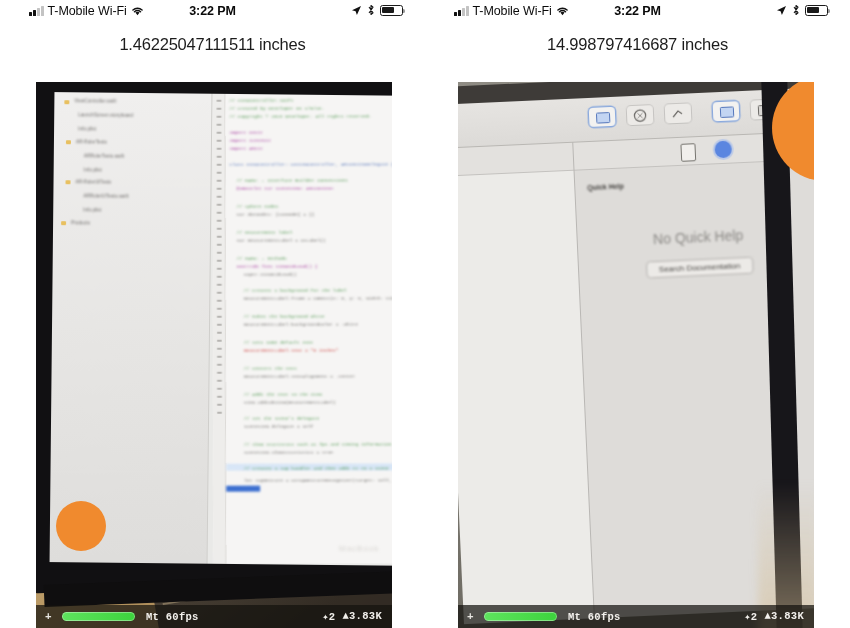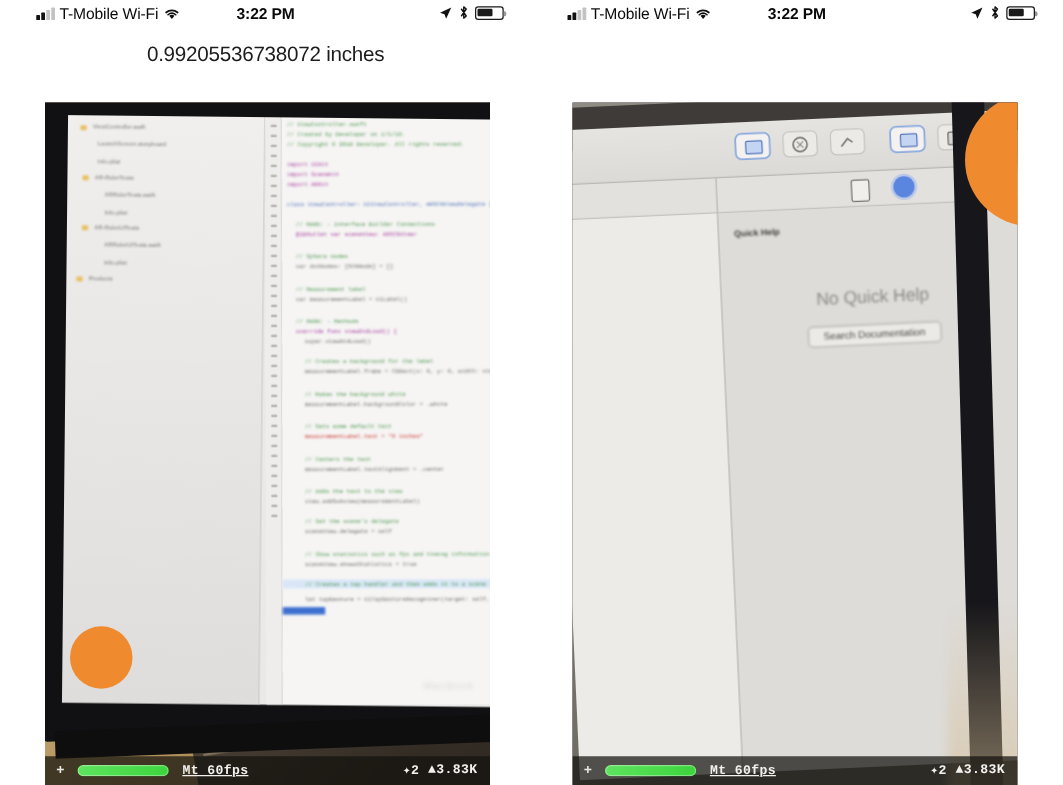--- a/index.html
+++ b/index.html
@@ -449,21 +449,20 @@
     width: 73px;
     height: 9px;
     border-radius: 5px;
     background: #4cdb4c;
     box-shadow: inset 0 0 0 1px rgba(255,255,255,0.35);
     background-image: linear-gradient(90deg,#5ee35e 0%, #3dd43d 100%);
   }
   .hud-fps {
     margin-left: 11px;
     color: #f2f0ec;
-    text-decoration: underline;
   }
   .hud-right {
     margin-left: auto;
     margin-right: 10px;
     display: flex;
     gap: 7px;
     color: #f2f0ec;
   }
 
   
@@ -516,21 +515,21 @@
         </svg>
         <svg width="8" height="12" viewBox="0 0 8 12">
           <path d="M2 3 L6 8.8 L4 10.5 L4 1.5 L6 3.2 L2 9" stroke="#111" stroke-width="1.1" fill="none" stroke-linejoin="round"></path>
         </svg>
         <span class="batt">
             <span style="width:62%"></span>
           </span>
       </div>
     </div>
 
-    <div class="measurement">0.99205536738072 inches</div>
+    <div class="measurement">1.46225047111511 inches</div>
 
     <div class="photo">
       <div class="scene-left">
 
         <div class="deck"></div>
         <div class="keys">
           <div class="keyline" style="left:20px;top:28px;width:190px;"></div>
           <div class="keyline" style="left:14px;top:56px;width:205px;"></div>
           <div class="keyline" style="left:8px;top:84px;width:215px;"></div>
           <div class="keyline" style="left:60px;top:16px;width:20px;transform:rotate(80deg);"></div>
@@ -681,20 +680,21 @@
         </svg>
         <svg width="8" height="12" viewBox="0 0 8 12">
           <path d="M2 3 L6 8.8 L4 10.5 L4 1.5 L6 3.2 L2 9" stroke="#111" stroke-width="1.1" fill="none" stroke-linejoin="round"></path>
         </svg>
         <span class="batt">
             <span style="width:62%"></span>
           </span>
       </div>
     </div>
 
+    <div class="measurement">14.998797416687 inches</div>
 
     <div class="photo right">
       <div class="scene-right">
 
         <div class="rt-bezel-top"></div>
 
         <div class="rt-screen">
           <div class="rt-toolbar">
             <div class="tb-btn sel" style="left:148px;">
                 <span class="tb-glyph"></span>

